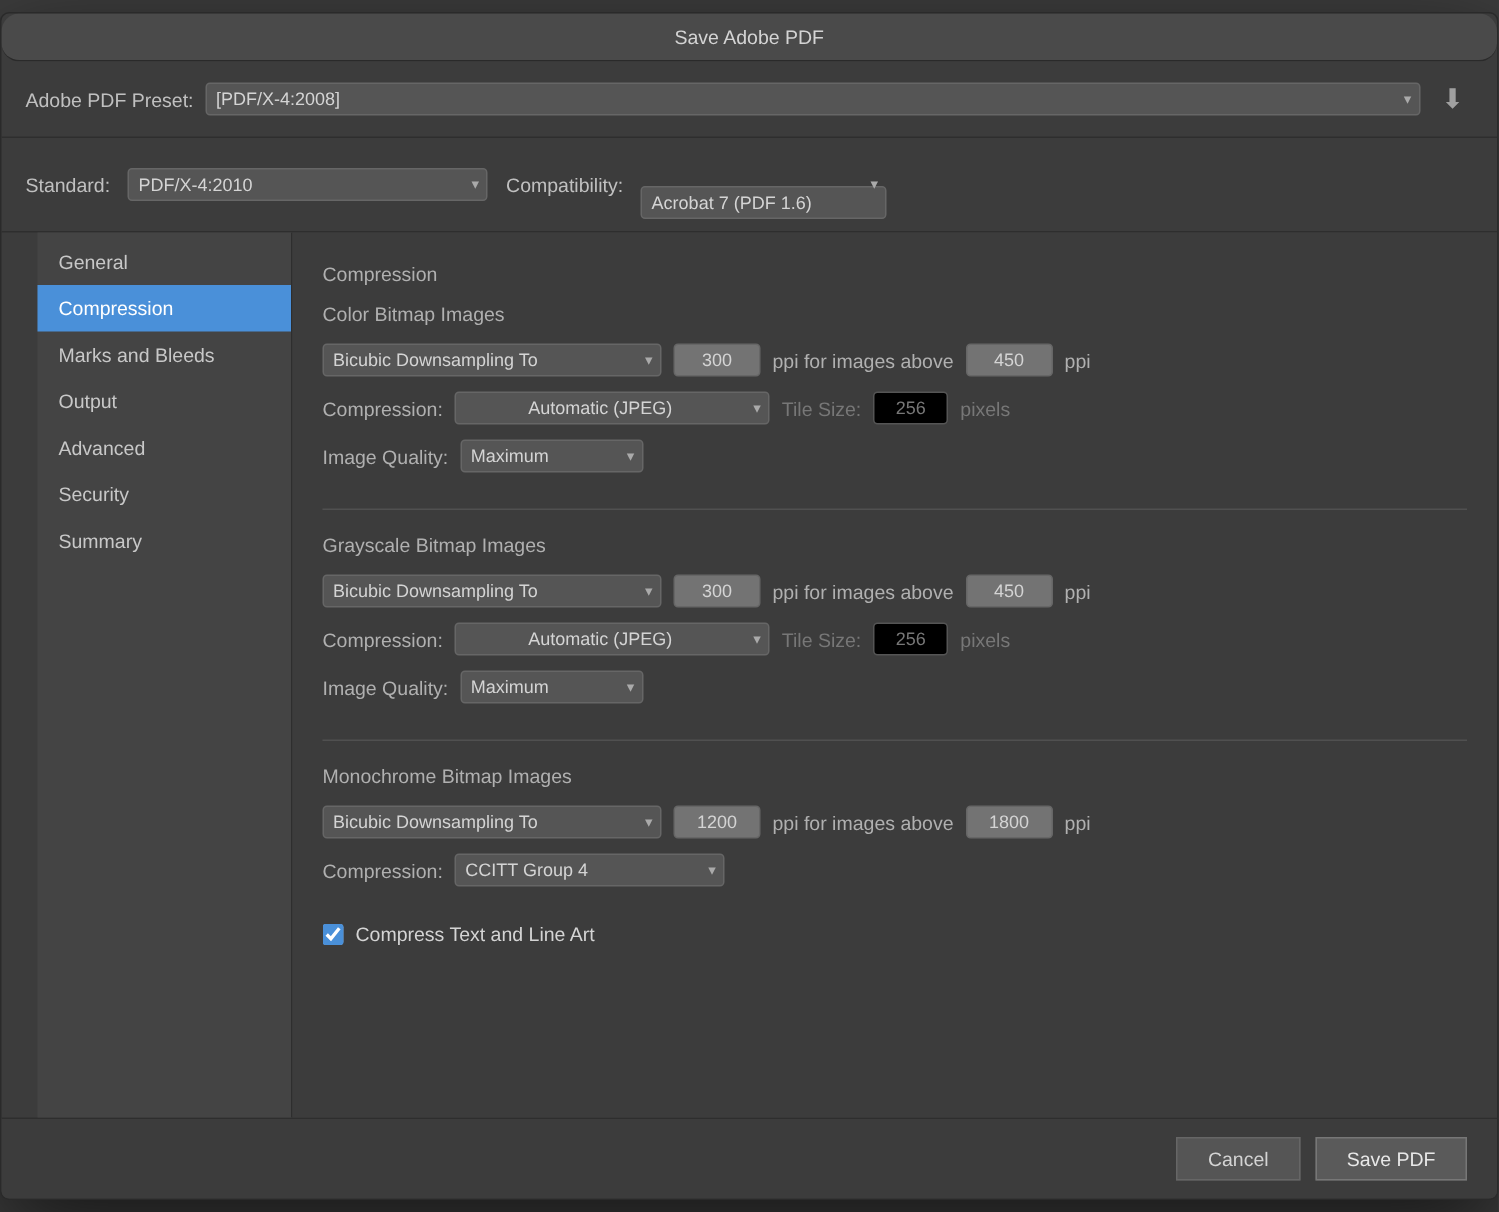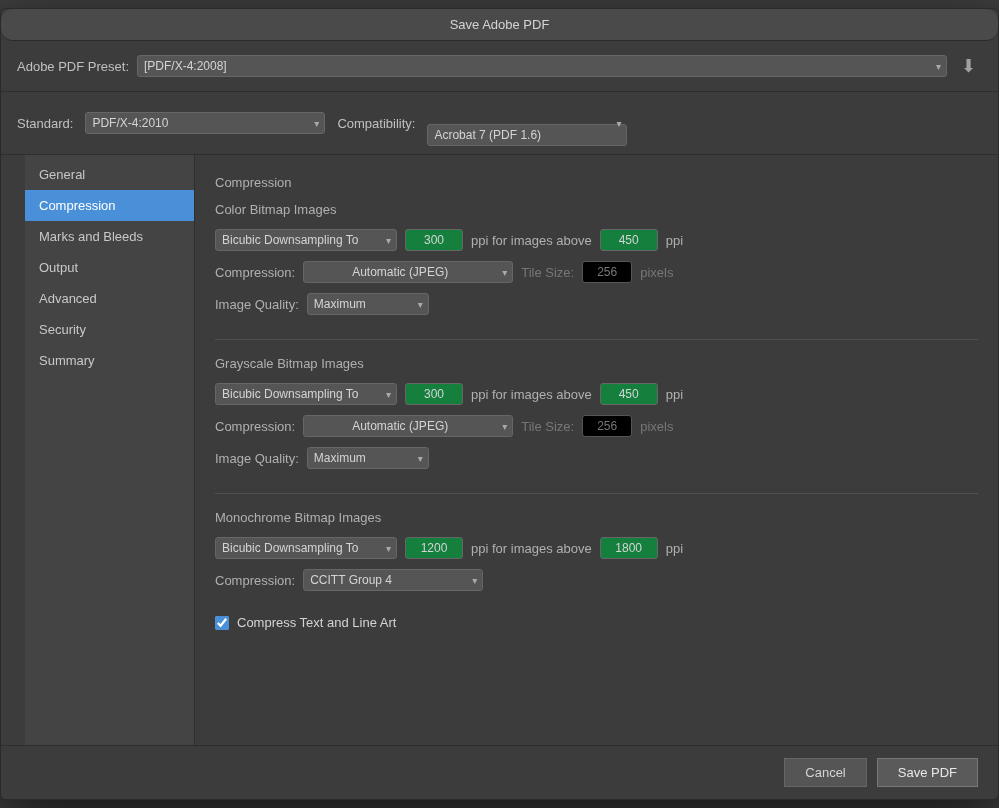--- a/index.html
+++ b/index.html
@@ -127,21 +127,21 @@
       display: flex;
       align-items: center;
       gap: 8px;
       margin-bottom: 10px;
     }
     .row label {
       color: #b0b0b0;
       white-space: nowrap;
     }
     .ppi-input {
-      background: #15803d;
+      background: #737373;
       border: 1px solid #666;
       color: #d4d4d4;
       padding: 3px 6px;
       border-radius: 3px;
       font-size: 12px;
       width: 58px;
       text-align: center;
     }
     .ppi-label {
       color: #b0b0b0;
@@ -193,22 +193,22 @@
       background: #555;
       color: #d4d4d4;
     }
     .btn-primary {
       background: #5a5a5a;
       border: 1px solid #777;
       color: #e8e8e8;
       font-weight: 500;
     }
     .standard-select { width: 240px; }
-    .compat-select { width: 200px; margin-top: 24px; }
-    .sampling-select { width: 182px; }
+    .compat-select { width: 164px; margin-top: 24px; }
+    .sampling-select { width: 226px; }
     .compression-select { width: 210px; text-align: center; }
     .quality-select { width: 122px; }
     .mono-compression-select { width: 180px; }
     .preset-select-el { width: 100%; }
   </style>
 </head>
 <body>
 
 <div class="dialog">
 

